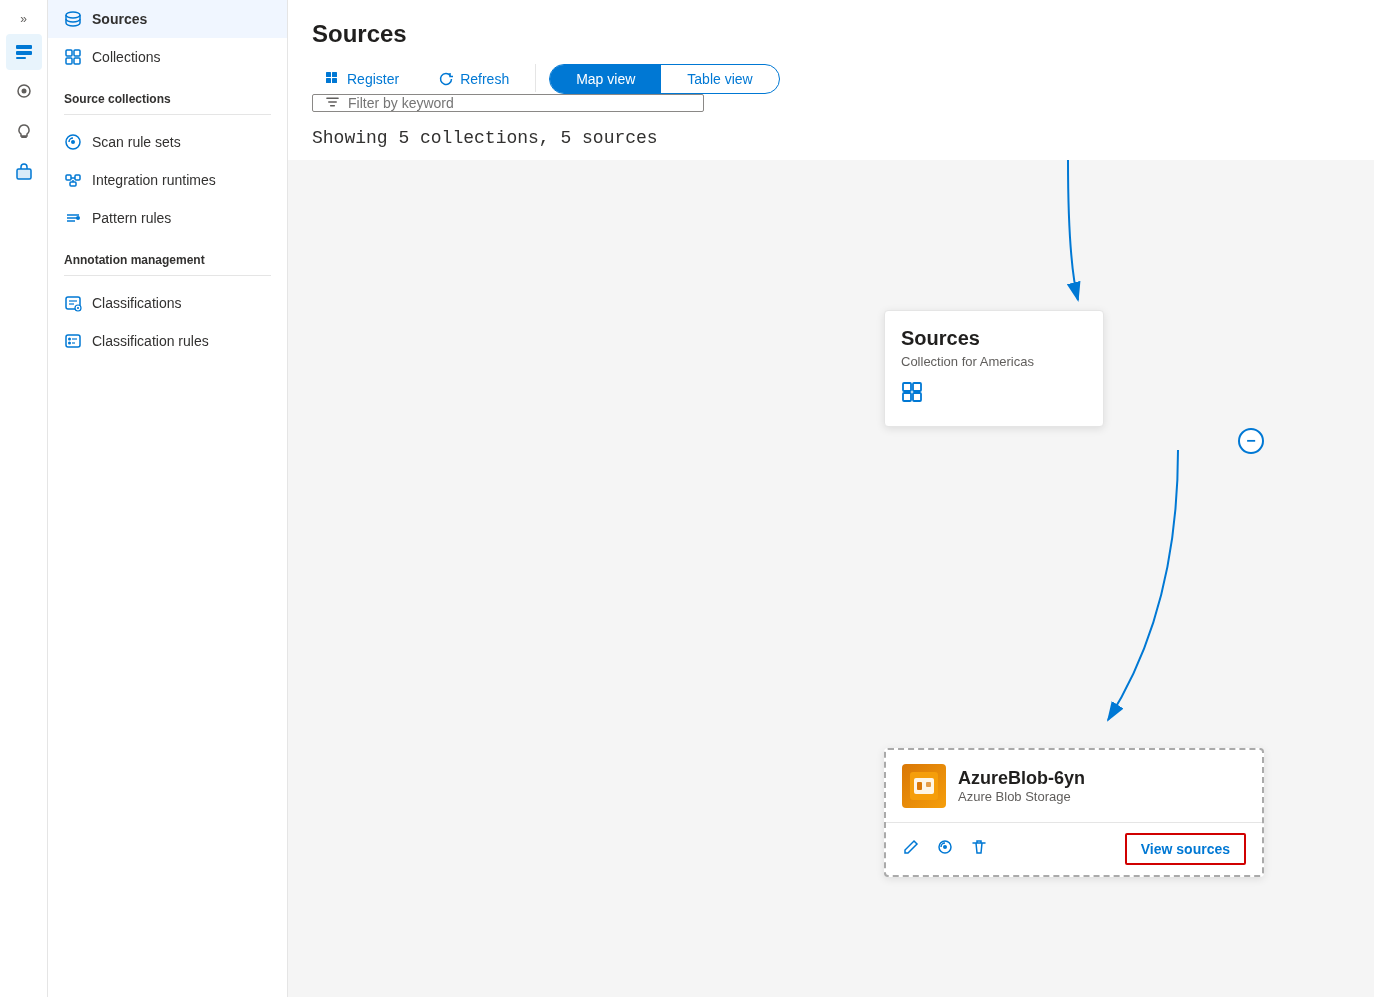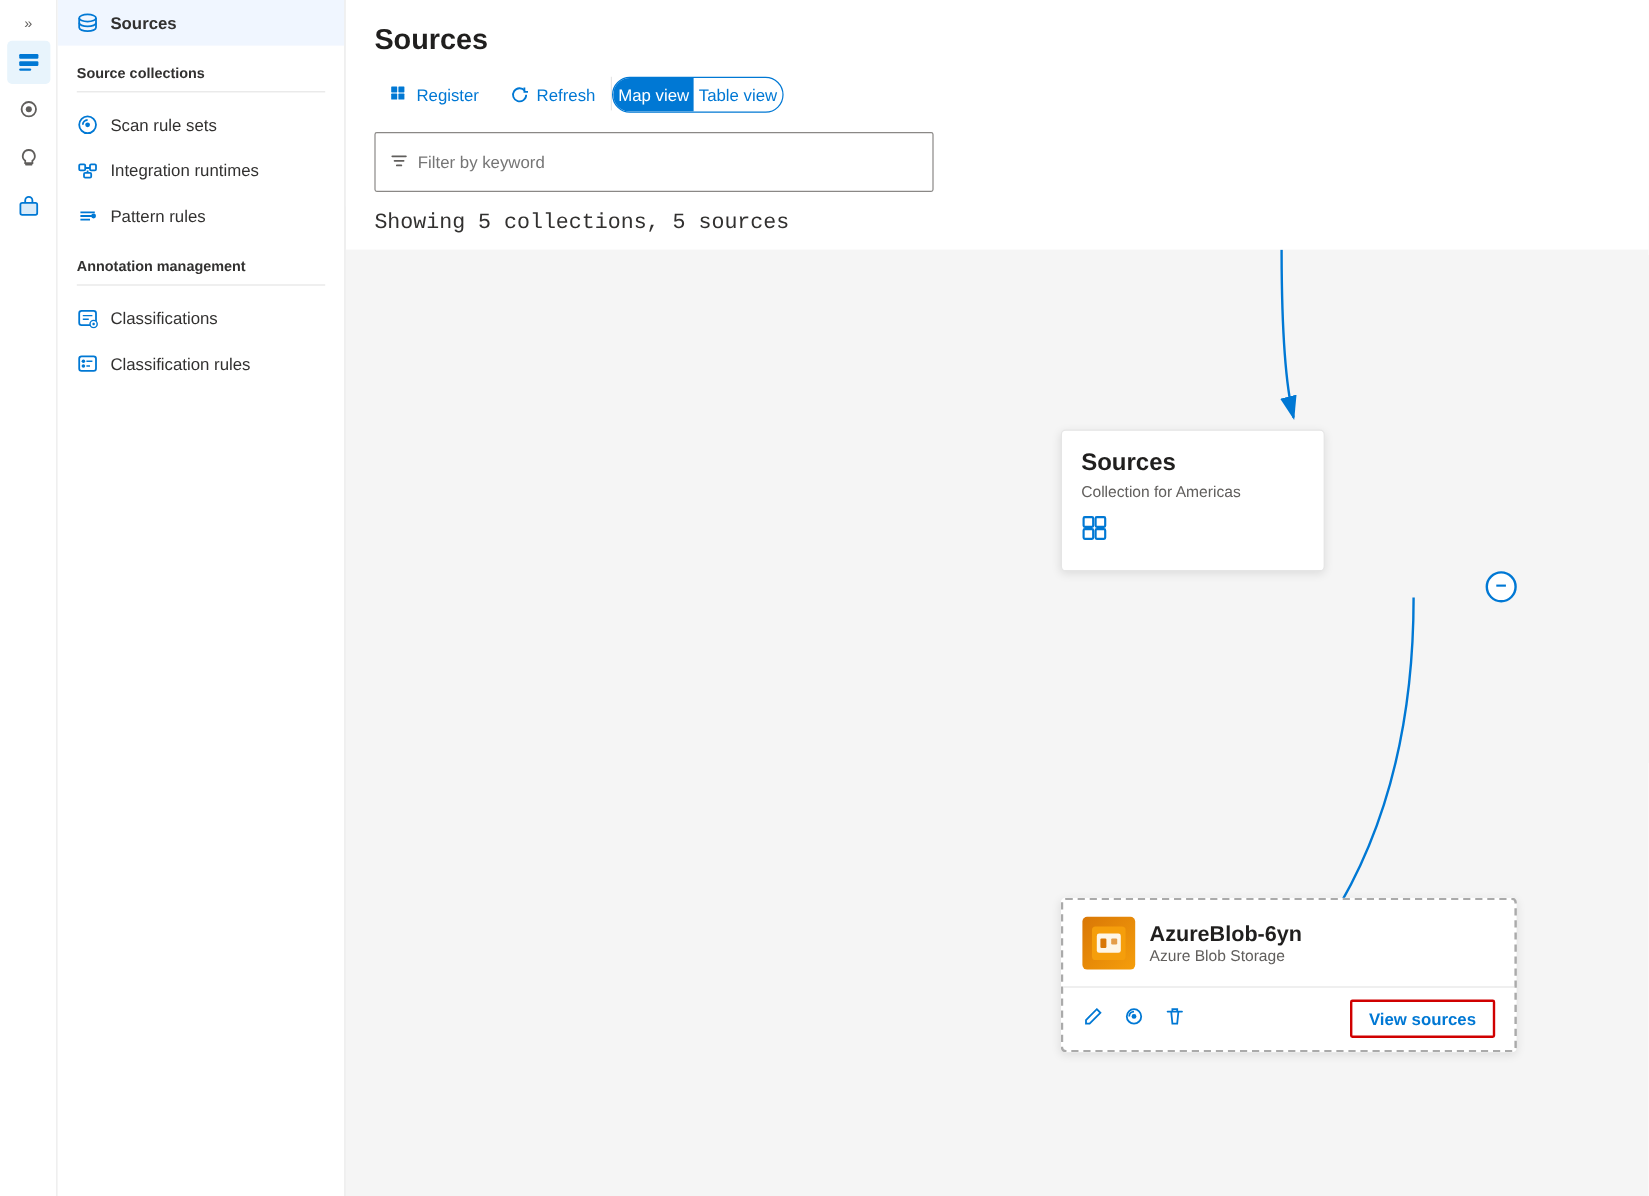--- a/index.html
+++ b/index.html
@@ -87,22 +87,21 @@
     }
     .main-title {
       font-size: 24px;
       font-weight: 600;
       color: #201f1e;
       margin-bottom: 16px;
     }
     .toolbar {
       display: flex;
       align-items: flex-start;
-      gap: 0;
-      margin-bottom: 16px;
+      gap: 13px;
     }
     .toolbar-btn {
       display: flex;
       align-items: center;
       gap: 6px;
       padding: 6px 12px;
       border: 1px solid transparent;
       background: transparent;
       cursor: pointer;
       font-size: 14px;
@@ -114,44 +113,44 @@
       height: 28px;
       background: #e5e5e5;
     }
     .view-toggle {
       display: flex;
       border: 1.5px solid #0078d4;
       border-radius: 20px;
       overflow: hidden;
     }
     .view-btn {
-      padding: 6px 4px;
+      padding: 6px 26px;
       font-size: 14px;
       cursor: pointer;
       border: none;
       background: transparent;
       color: #0078d4;
     }
     .view-btn.active {
       background: #0078d4;
       color: #fff;
     }
 
     .filter-bar {
       padding: 0 24px 12px 24px;
       background: #fff;
     }
     .filter-input-wrap {
       display: flex;
       align-items: center;
       border: 1px solid #8a8886;
       border-radius: 2px;
-      padding: 16px 12px;
+      padding: 0 12px;
       gap: 8px;
-      width: 466px;
+      width: 392px;
       background: #fff;
     }
     .filter-input-wrap input {
       border: none;
       outline: none;
       font-size: 14px;
       color: #605e5c;
       width: 100%;
     }
 
@@ -317,20 +316,29 @@
 </div>
 
 <div class="sidebar">
   <div class="sidebar-nav-item active">
     <svg width="18" height="18" viewBox="0 0 18 18" fill="none">
       <ellipse cx="9" cy="5" rx="7" ry="3" stroke="#0078d4" stroke-width="1.5" fill="none"></ellipse>
       <path d="M2 5v8c0 1.66 3.13 3 7 3s7-1.34 7-3V5" stroke="#0078d4" stroke-width="1.5" fill="none"></path>
       <path d="M2 9c0 1.66 3.13 3 7 3s7-1.34 7-3" stroke="#0078d4" stroke-width="1.5" fill="none"></path>
     </svg>
     <span>Sources</span>
+  </div>
+  <div class="sidebar-nav-item">
+    <svg width="18" height="18" viewBox="0 0 18 18" fill="none">
+      <rect x="2" y="2" width="6" height="6" rx="1" stroke="#0078d4" stroke-width="1.5" fill="none"></rect>
+      <rect x="10" y="2" width="6" height="6" rx="1" stroke="#0078d4" stroke-width="1.5" fill="none"></rect>
+      <rect x="2" y="10" width="6" height="6" rx="1" stroke="#0078d4" stroke-width="1.5" fill="none"></rect>
+      <rect x="10" y="10" width="6" height="6" rx="1" stroke="#0078d4" stroke-width="1.5" fill="none"></rect>
+    </svg>
+    <span>Collections</span>
   </div>
 
   <div class="sidebar-section-label">Source collections</div>
   <hr class="sidebar-divider">
 
   <div class="sidebar-nav-item">
     <svg width="18" height="18" viewBox="0 0 18 18" fill="none">
       <circle cx="9" cy="9" r="7" stroke="#0078d4" stroke-width="1.5" fill="none"></circle>
       <path d="M5 9a4 4 0 0 1 4-4" stroke="#0078d4" stroke-width="1.5"></path>
       <circle cx="9" cy="9" r="2" fill="#0078d4"></circle>

